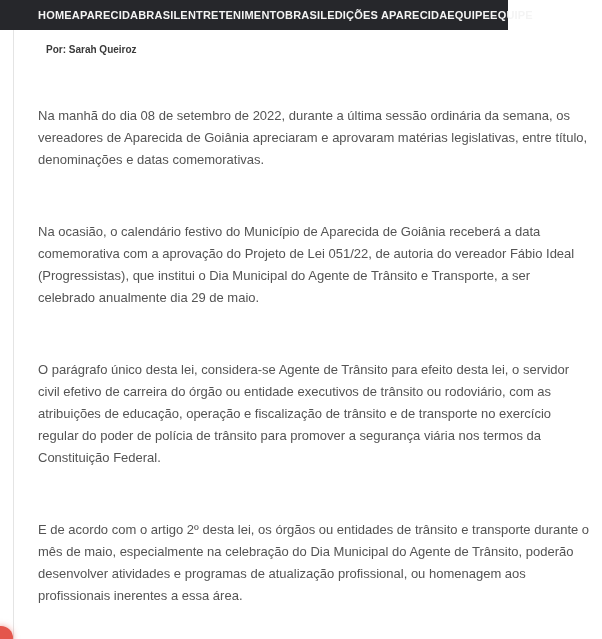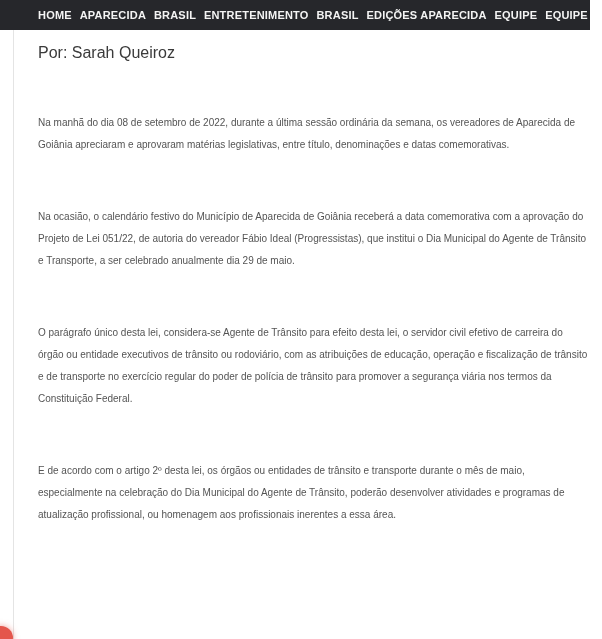--- a/index.html
+++ b/index.html
@@ -3,21 +3,21 @@
 <meta charset="utf-8">
 <style>
   * { box-sizing: border-box; margin: 0; padding: 0; }
   html, body {
     width: 602px; height: 639px;
     background: #ffffff;
     overflow: hidden;
     font-family: "Liberation Sans", sans-serif;
   }
   .navbar {
-    width: 590px; height: 30px;
+    width: 508px; height: 30px;
     background: #26272b;
     display: flex;
     align-items: center;
     justify-content: space-between;
     padding: 0 2px 0 38px;
   }
   .nav-item {
     color: #f4f4f4;
     font-size: 11px;
     font-weight: bold;
@@ -27,28 +27,28 @@
     cursor: pointer;
   }
   .content {
     margin-left: 13px;
     border-left: 1px solid #e4e4e4;
     min-height: 609px;
     padding: 10px 12px 0 24px;
   }
   .byline {
     color: #3a3a3a;
-    font-size: 16px;
-    font-weight: normal;
-    margin: 4px 0 0 0;
+    font-size: 10px;
+    font-weight: bold;
+    margin: 4px 0 0 8px;
   }
   .article-body { margin-top: 50px; }
   .article-body p {
     color: #545454;
-    font-size: 10px;
+    font-size: 13px;
     line-height: 22px;
     max-width: 556px;
     margin: 0 0 50px 0;
   }
   .corner-badge {
     position: absolute;
     left: -11px;
     bottom: -11px;
     width: 24px;
     height: 24px;

